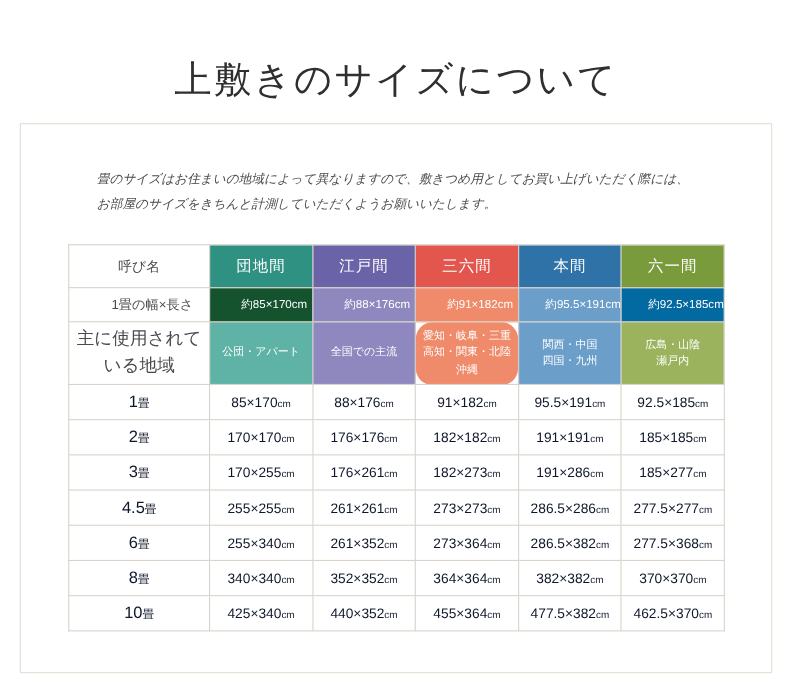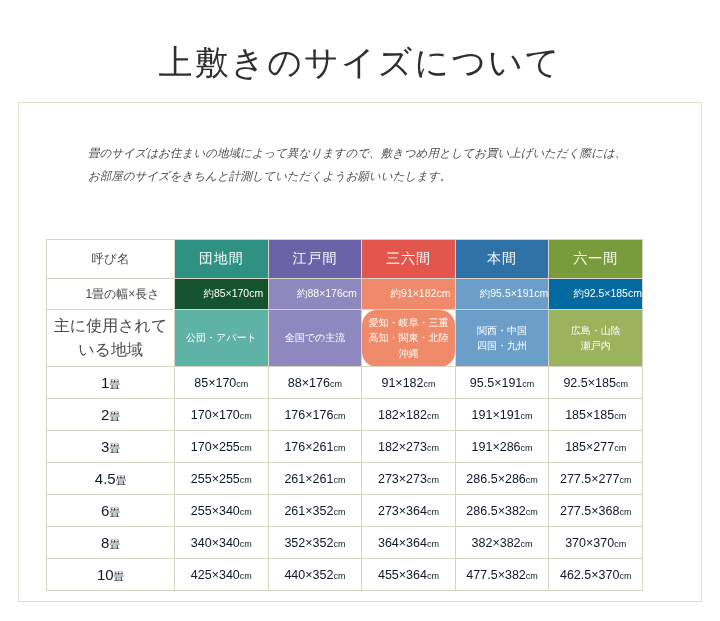--- a/index.html
+++ b/index.html
@@ -21,21 +21,21 @@
     box-sizing: border-box;
   }
   .title {
     text-align: center;
     font-family: "Liberation Serif", serif;
     font-size: 34px;
     letter-spacing: 2px;
     color: #2f2f2f;
     padding-top: 36px;
     font-weight: normal;
-    margin: 4px;
+    margin: 14px;
   }
   .frame {
     position: absolute;
     left: 18px;
     top: 98px;
     width: 684px;
     height: 500px;
     border: 1px solid #e4ded2;
     box-sizing: border-box;
   }
@@ -45,26 +45,25 @@
     top: 138px;
     width: 560px;
     font-size: 11.5px;
     line-height: 2.0;
     color: #4a4a4a;
   }
   .lead div { white-space: nowrap; font-style: italic; }
 
   table.sizes {
     position: absolute;
-    left: 46px;
+    left: 62px;
     top: 208px;
     width: 596px;
     border-collapse: collapse;
     table-layout: fixed;
-    margin-top: 27px;
   }
   table.sizes td {
     border: 1px solid #d9d4ca;
     text-align: center;
     vertical-align: middle;
     font-size: 11px;
     color: #4a4a4a;
     padding: 0;
   }
   col.c0 { width: 128px; }

